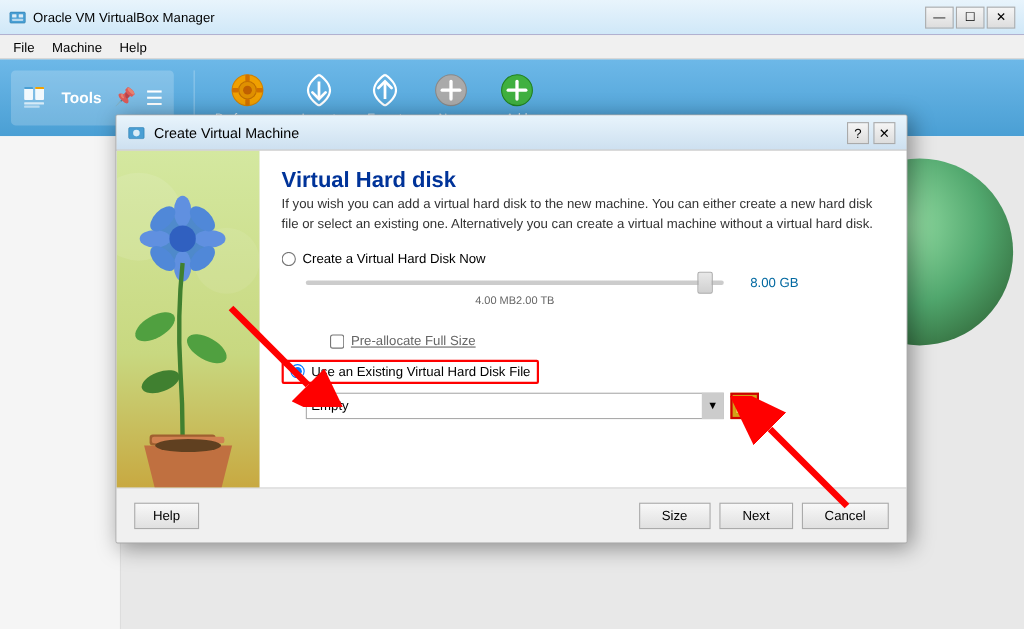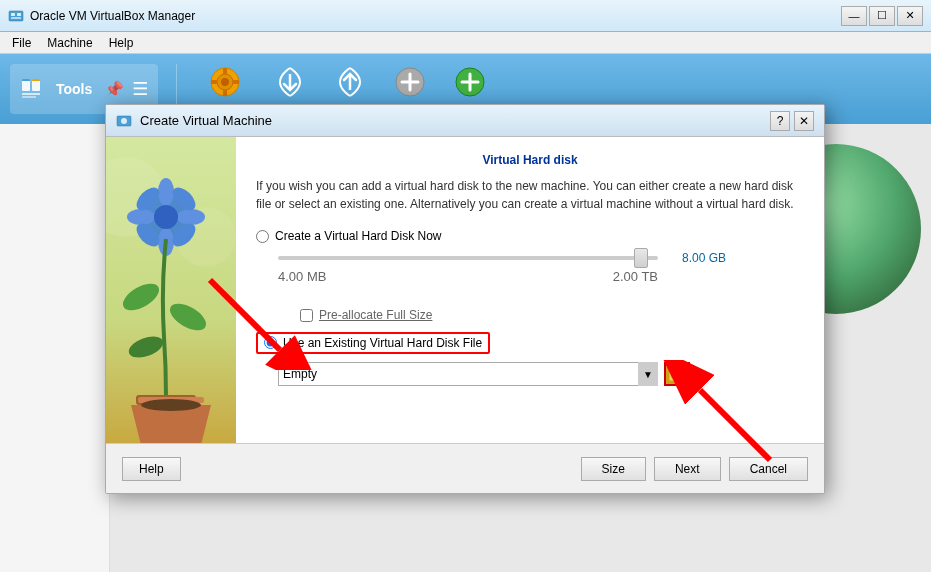--- a/index.html
+++ b/index.html
@@ -201,25 +201,23 @@
       background: linear-gradient(to bottom, #e8f0d8, #d4c88a);
       position: relative;
       overflow: hidden;
     }
     .dialog-content {
       flex: 1;
       padding: 16px 20px;
       background: white;
     }
     .dialog-heading {
-      font-size: 12px;
+      font-size: 20px;
       font-weight: bold;
       color: #003399;
-      margin-bottom: 10px;
-      text-align: center;
     }
     .dialog-desc {
       font-size: 12px;
       color: #333;
       margin-bottom: 16px;
       line-height: 1.5;
     }
 
     
     .radio-row {
@@ -266,23 +264,23 @@
       cursor: pointer;
     }
     .slider-value {
       font-size: 12px;
       color: #0369a1;
       min-width: 60px;
       text-align: right;
     }
     .slider-range {
       display: flex;
-      justify-content: space-between;
+      justify-content: center;
       width: 380px;
-      font-size: 13px;
+      font-size: 10px;
       color: #666;
     }
     .prealloc-row {
       display: flex;
       align-items: center;
       gap: 6px;
       margin-left: 22px;
     }
     .prealloc-label {
       font-size: 12px;

